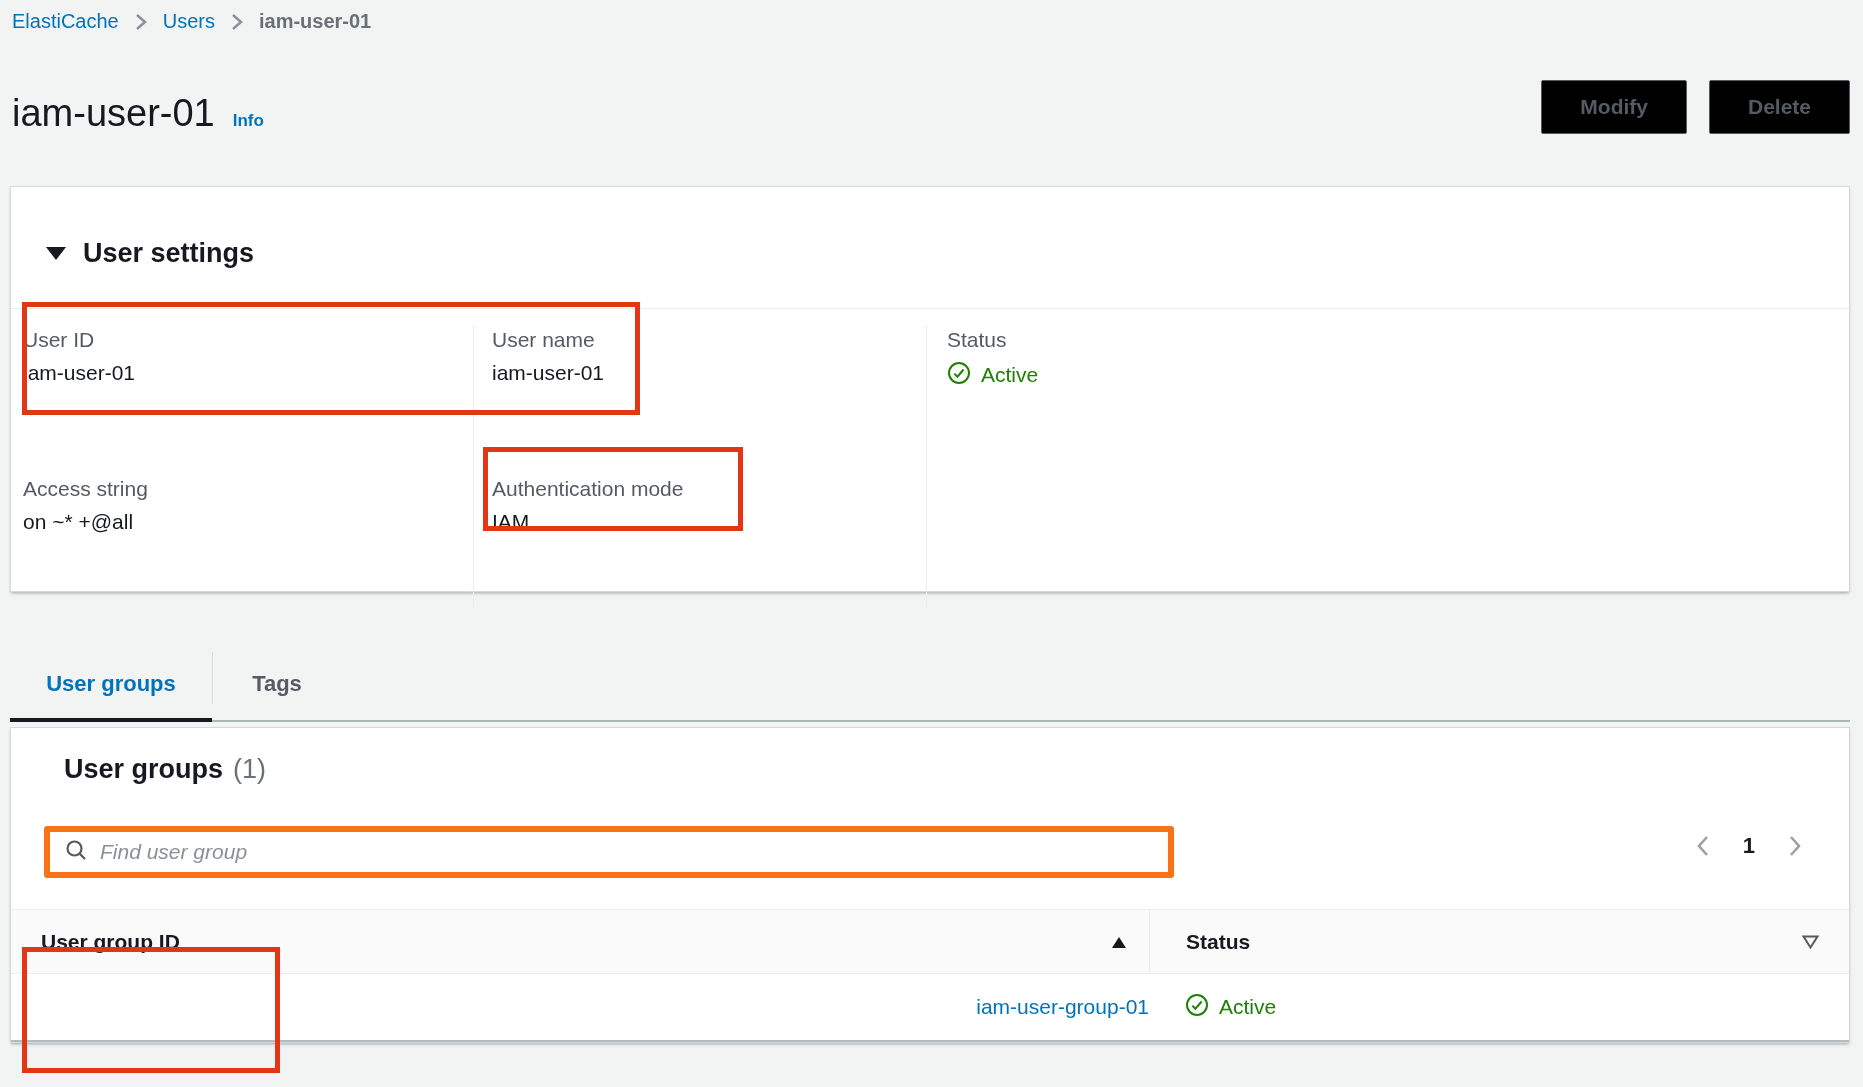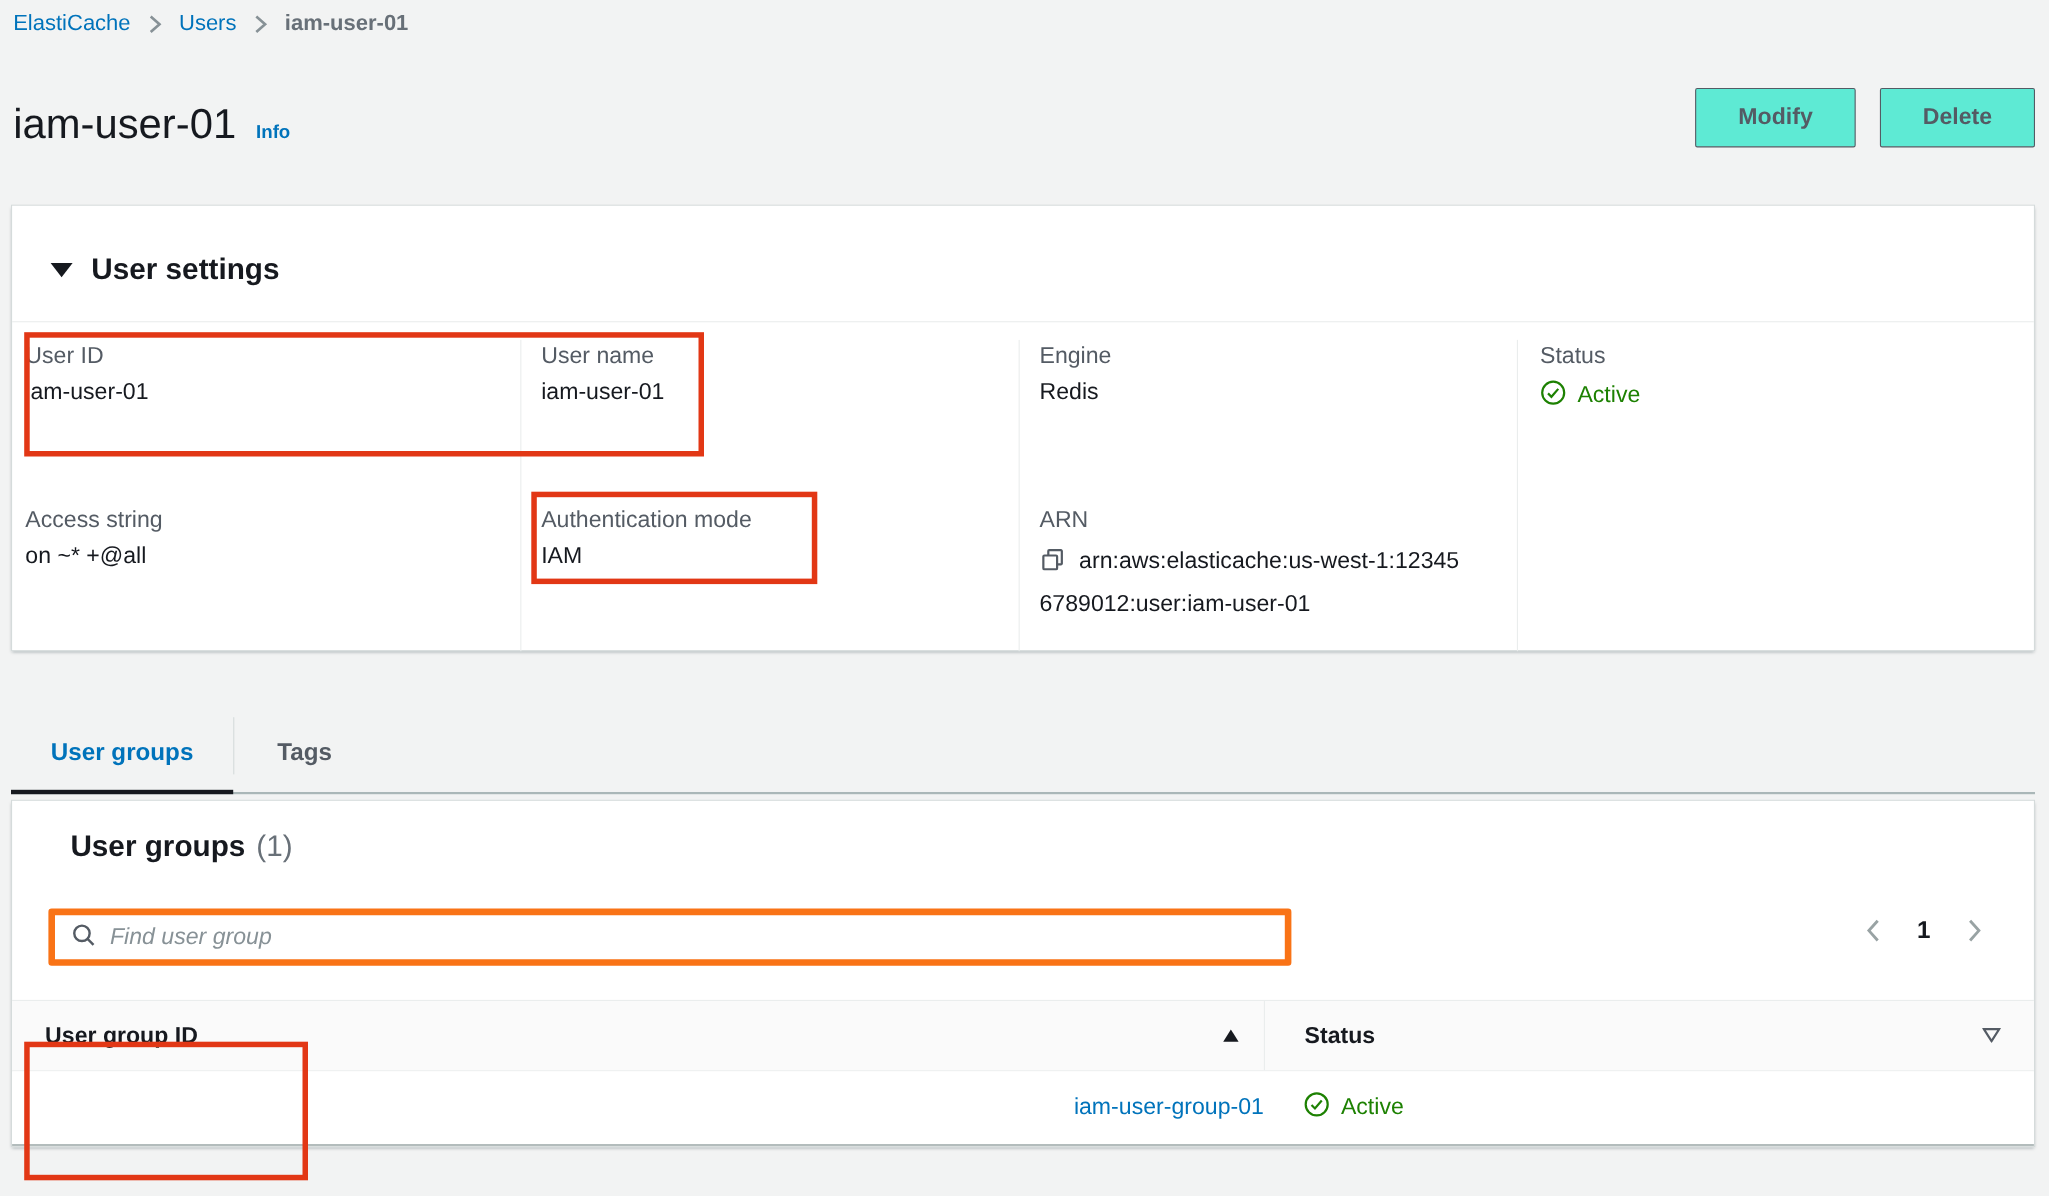--- a/index.html
+++ b/index.html
@@ -12,28 +12,28 @@
   .crumb-link { color:#0073bb; text-decoration:none; cursor:pointer; }
   .crumb-current { color:#687078; font-weight:700; }
   .crumb-sep svg { display:block; }
 
   
   .title-row { position:absolute; left:12px; top:92px; display:flex; align-items:baseline; gap:18px; }
   .page-title { font-size:38px; font-weight:400; color:#16191f; }
   .info-link { font-size:17px; font-weight:700; color:#0073bb; cursor:pointer; }
   .actions { position:absolute; right:13px; top:80px; display:flex; gap:22px; }
   .btn { height:54px; padding:18px 38px; font-size:21px; font-weight:700; color:#545b64;
-         background:#5eead4; border:1px solid #545b64; border-radius:2px;
+         background:#000000; border:1px solid #545b64; border-radius:2px;
          display:flex; align-items:center; cursor:pointer;text-align:center; }
 
   
   .card { position:absolute; left:10px; width:1840px; background:#fff;
           border:1px solid #d5dbdb; box-shadow:0 2px 3px -1px rgba(0,28,36,0.35); }
   #card-user-settings { top:186px; height:406px; }
-  .card-header { height:106px; border-bottom:1px solid #eaeded; display:flex; align-items:center;
+  .card-header { height:122px; border-bottom:1px solid #eaeded; display:flex; align-items:center;
                  padding:12px 0 0 35px; gap:17px; cursor:pointer; }
   .card-header-title { font-size:27px; font-weight:700; color:#16191f; }
   .caret-down { width:0; height:0; border-left:10px solid transparent; border-right:10px solid transparent;
                 border-top:13px solid #16191f; }
 
   .settings-grid { display:flex; height:299px; padding-top:16px; }
   .sg-col { padding-left:18px; }
   .sg-col.c1 { width:462px; padding-left:12px; }
   .sg-col.c2 { width:453px; border-left:1px solid #eaeded; }
   .sg-col.c3 { width:453px; border-left:1px solid #eaeded; }
@@ -136,33 +136,20 @@
       <div class="sg-col c2">
         <div class="field">
           <div class="field-label">User name</div>
           <div class="field-value">iam-user-01</div>
         </div>
         <div class="field">
           <div class="field-label">Authentication mode</div>
           <div class="field-value">IAM</div>
         </div>
       </div>
-      <div class="sg-col c3">
-        <div class="field">
-          <div class="field-label">Engine</div>
-          <div class="field-value">Redis</div>
-        </div>
-        <div class="field">
-          <div class="field-label">ARN</div>
-          <div class="field-value arn-value"><span class="copy-icon"><svg width="24" height="24" viewBox="0 0 24 24" fill="none" stroke="#545b64" stroke-width="2">
-                  <rect x="3.5" y="8" width="12.5" height="12.5" rx="1"></rect>
-                  <path d="M8 8 V4 a0.8 0.8 0 0 1 0.8-0.8 H19.5 a0.8 0.8 0 0 1 0.8 0.8 V15.2 a0.8 0.8 0 0 1-0.8 0.8 H16"></path>
-                </svg></span><span>arn:aws:elasticache:us-west-1:123456789012:user:iam-user-01</span></div>
-        </div>
-      </div>
       <div class="sg-col c4">
         <div class="field">
           <div class="field-label">Status</div>
           <div class="status-value">
             <span><svg width="24" height="24" viewBox="0 0 24 24" fill="none" stroke="#1d8102" stroke-width="2">
                   <circle cx="12" cy="12" r="10"></circle>
                   <path d="M7.3 12.6 l3.1 3.1 6.2-7.2"></path>
                 </svg></span>
             <span class="status-text">Active</span>
           </div>

